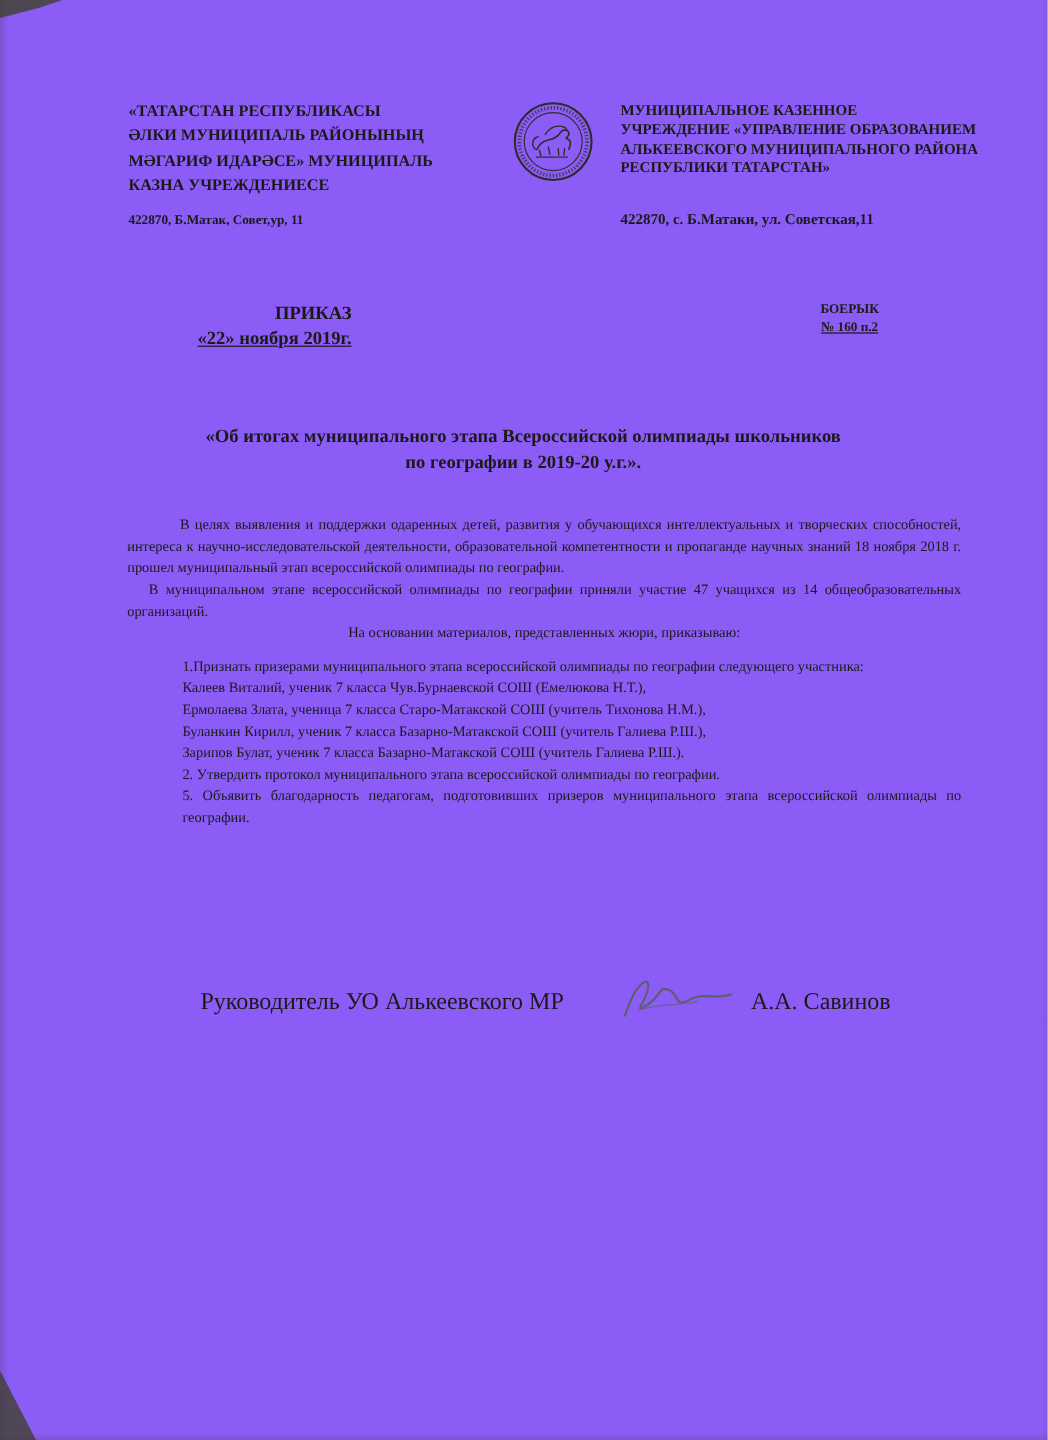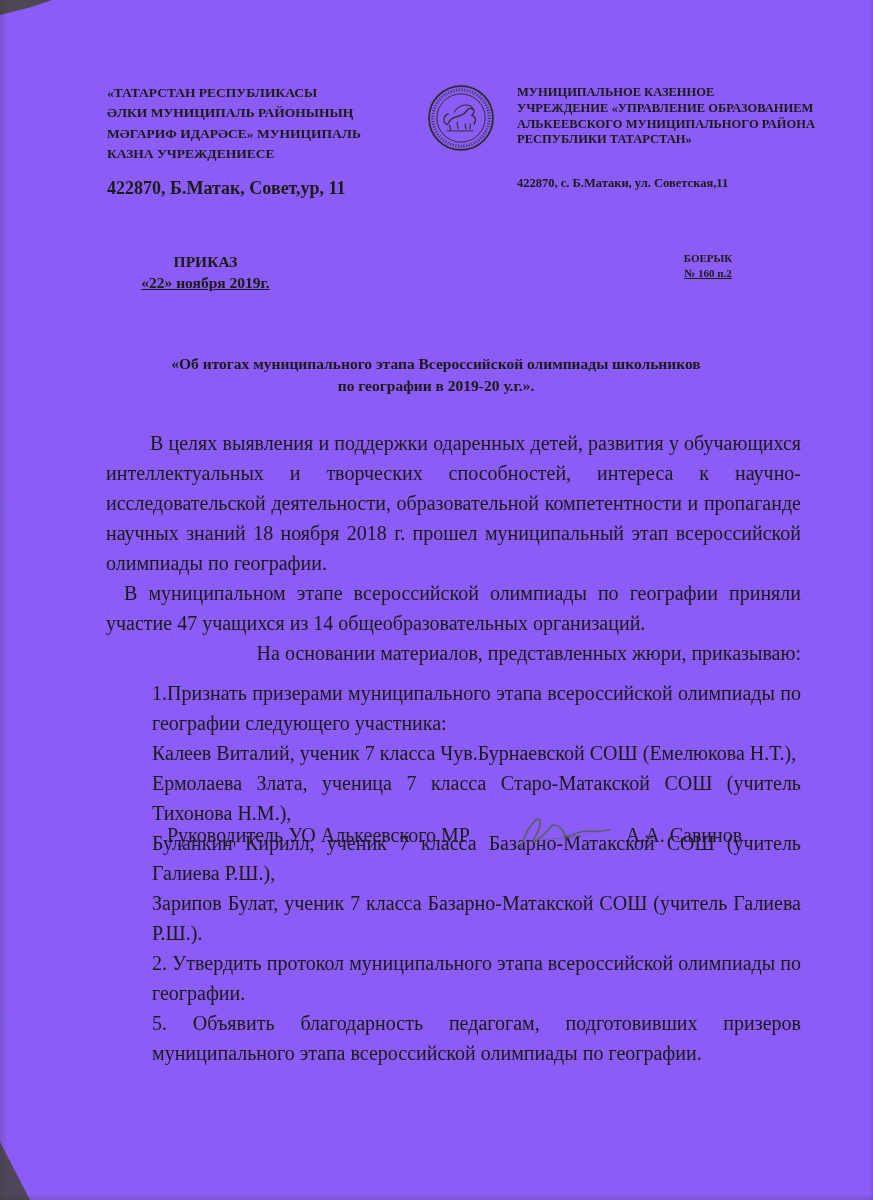--- a/index.html
+++ b/index.html
@@ -46,52 +46,52 @@
   }
   .org-right {
     position: absolute; left: 517px; top: 85px; width: 310px;
     font-weight: bold; font-size: 12.5px; line-height: 1.26;
   }
   .logo {
     position: absolute; left: 427px; top: 84px; width: 68px; height: 68px;
   }
   .addr-left {
     position: absolute; left: 107px; top: 178px;
-    font-weight: bold; font-size: 18px;
+    font-weight: bold; font-size: 11px;
   }
   .addr-right {
     position: absolute; left: 517px; top: 176px;
     font-weight: bold; font-size: 12.5px;
   }
 
   
   .order-left {
     position: absolute; left: 118px; top: 251px; width: 175px;
-    text-align: center; font-weight: bold; font-size: 15.5px; line-height: 1.38;
+    text-align: right; font-weight: bold; font-size: 15.5px; line-height: 1.38;
   }
   .order-right {
     position: absolute; left: 648px; top: 251px; width: 120px;
     text-align: center; font-weight: bold; font-size: 11px; line-height: 1.38;
   }
   .u { text-decoration: underline; }
 
   .doc-title {
     position: absolute; left: 86px; top: 353px; width: 700px;
     text-align: center; font-weight: bold; font-size: 15.5px; line-height: 1.45;
   }
 
   
   .doc-body {
     position: absolute; left: 106px; top: 428px; width: 695px;
-    font-size: 20px; line-height: 1.5; text-align: justify;
+    font-size: 12px; line-height: 1.5; text-align: justify;
   }
   .doc-body p { margin: 0; }
   .p1 { text-indent: 44px; }
   .p2 { text-indent: 18px; }
-  .p3 { text-indent: 0; text-align: right; }
+  .p3 { text-indent: 0; text-align: center; }
   .list { margin-left: 46px; margin-top: 10px; }
 
   
   .sig-row {
     position: absolute; left: 167px; top: 824px; width: 620px;
     font-size: 20px;
   }
   .sig-pos { display: inline-block; }
   .sig-script {
     display: inline-block; width: 110px; height: 48px;

